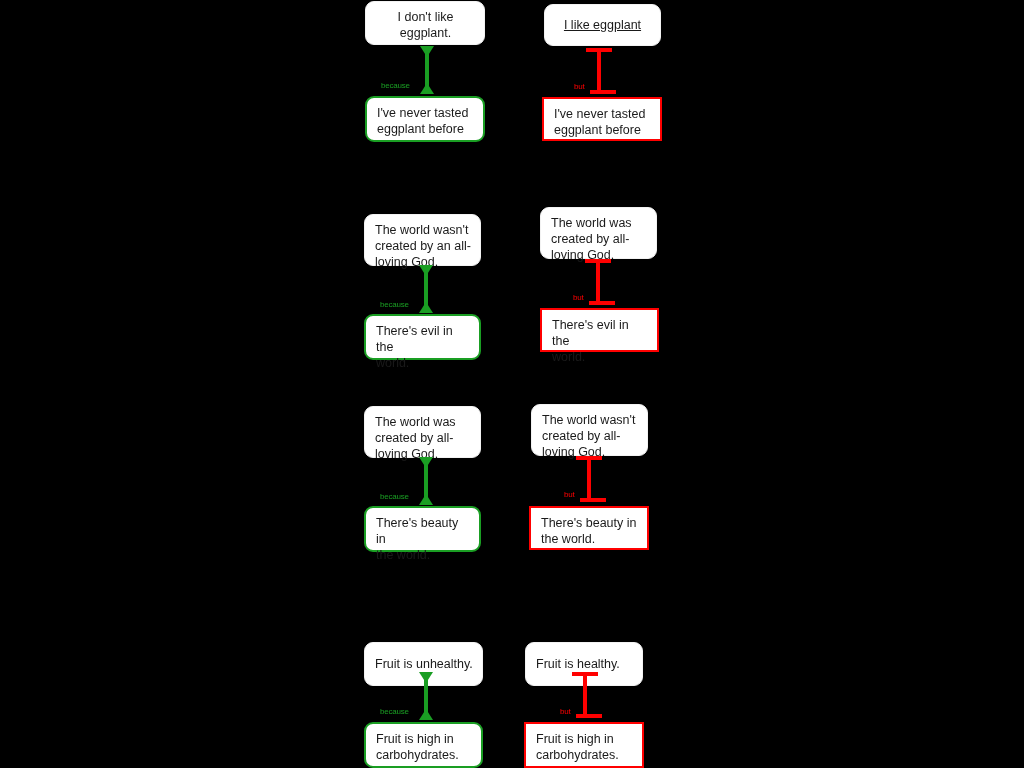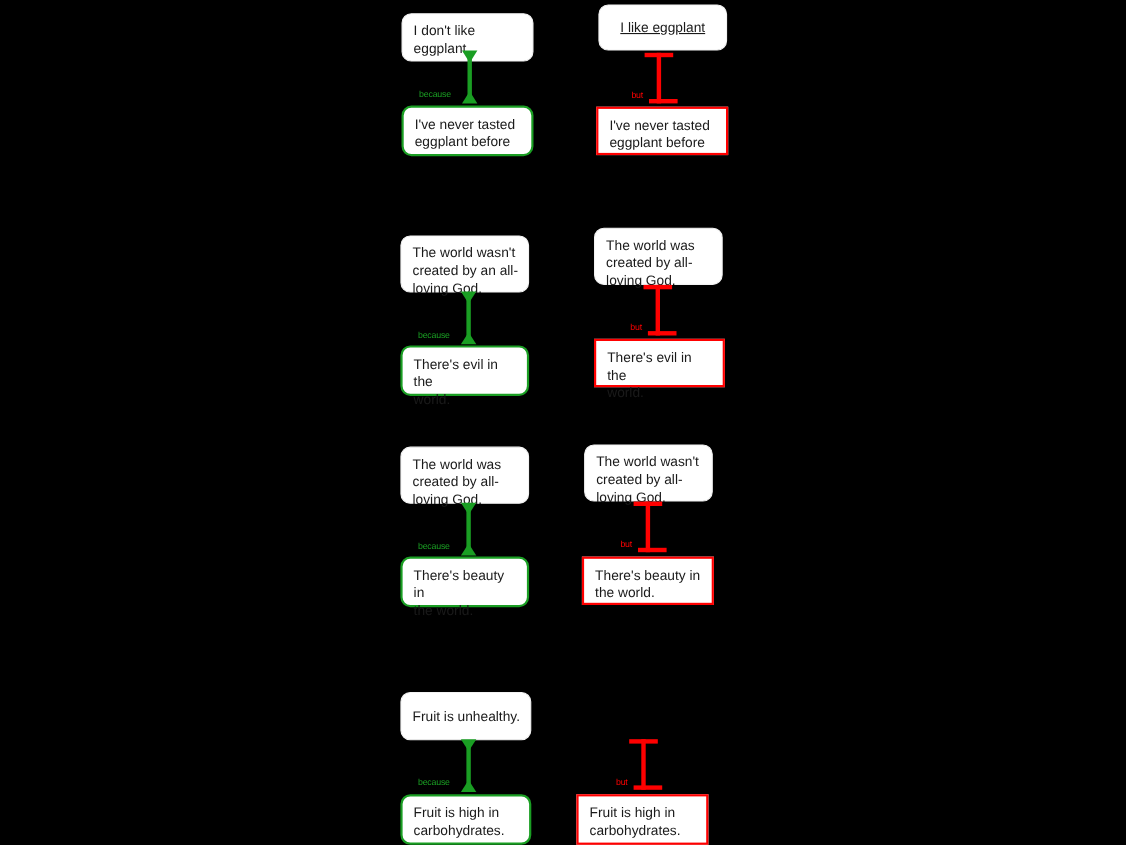--- a/index.html
+++ b/index.html
@@ -51,20 +51,21 @@
     align-items: center;
     justify-content: center;
     text-align: center;
     padding: 4px 8px;
     text-decoration: underline;
   }
   .node.vmid-left {
     display: flex;
     align-items: center;
     justify-content: flex-start;
+    margin-top: 13px;
   }
 
   
   .conn {
     position: absolute;
   }
   .conn svg { display: block; overflow: visible; }
 
   .conn-label {
     position: absolute;
@@ -75,21 +76,21 @@
     white-space: nowrap;
   }
   .conn-label.green { color: #1a9e23; }
   .conn-label.red   { color: #ff0000; }
 </style>
 </head>
 <body style="background: rgb(0, 0, 0);">
 
 <div id="canvas">
 
-  <div class="node rounded" style="left:365px; top:12px; width:120px; height:44px;">I don't like eggplant.</div>
+  <div class="node rounded" style="left:365px; top:1px; width:120px; height:44px;text-align:center;">I don't like eggplant.</div>
 
   <div class="conn" style="left:410px; top:46px; width:34px; height:48px;">
     <svg width="34" height="48" viewBox="0 0 34 48">
       <polygon points="10,0 24,0 17,11" fill="#1a9e23"></polygon>
       <rect x="15" y="6" width="4" height="36" fill="#1a9e23"></rect>
       <polygon points="10,48 24,48 17,37" fill="#1a9e23"></polygon>
     </svg>
   </div>
   <div class="conn-label green" style="left:381px; top:81px;">because</div>
 
@@ -181,20 +182,21 @@
       <polygon points="10,0 24,0 17,11" fill="#1a9e23"></polygon>
       <rect x="15" y="6" width="4" height="36" fill="#1a9e23"></rect>
       <polygon points="10,48 24,48 17,37" fill="#1a9e23"></polygon>
     </svg>
   </div>
   <div class="conn-label green" style="left:380px; top:707px;">because</div>
 
   <div class="node green" style="left:364px; top:722px; width:119px; height:46px;">Fruit is high in
 carbohydrates.</div>
 
+  <div class="node rounded vmid-left" style="left:525px; top:629px; width:118px; height:44px;">Fruit is healthy.</div>
 
   <div class="conn" style="left:566px; top:672px; width:36px; height:48px;">
     <svg width="36" height="48" viewBox="0 0 36 48">
       <rect x="6" y="0" width="26" height="4" fill="#ff0000"></rect>
       <rect x="17" y="0" width="4" height="46" fill="#ff0000"></rect>
       <rect x="10" y="42" width="26" height="4" fill="#ff0000"></rect>
     </svg>
   </div>
   <div class="conn-label red" style="left:560px; top:707px;">but</div>
 

